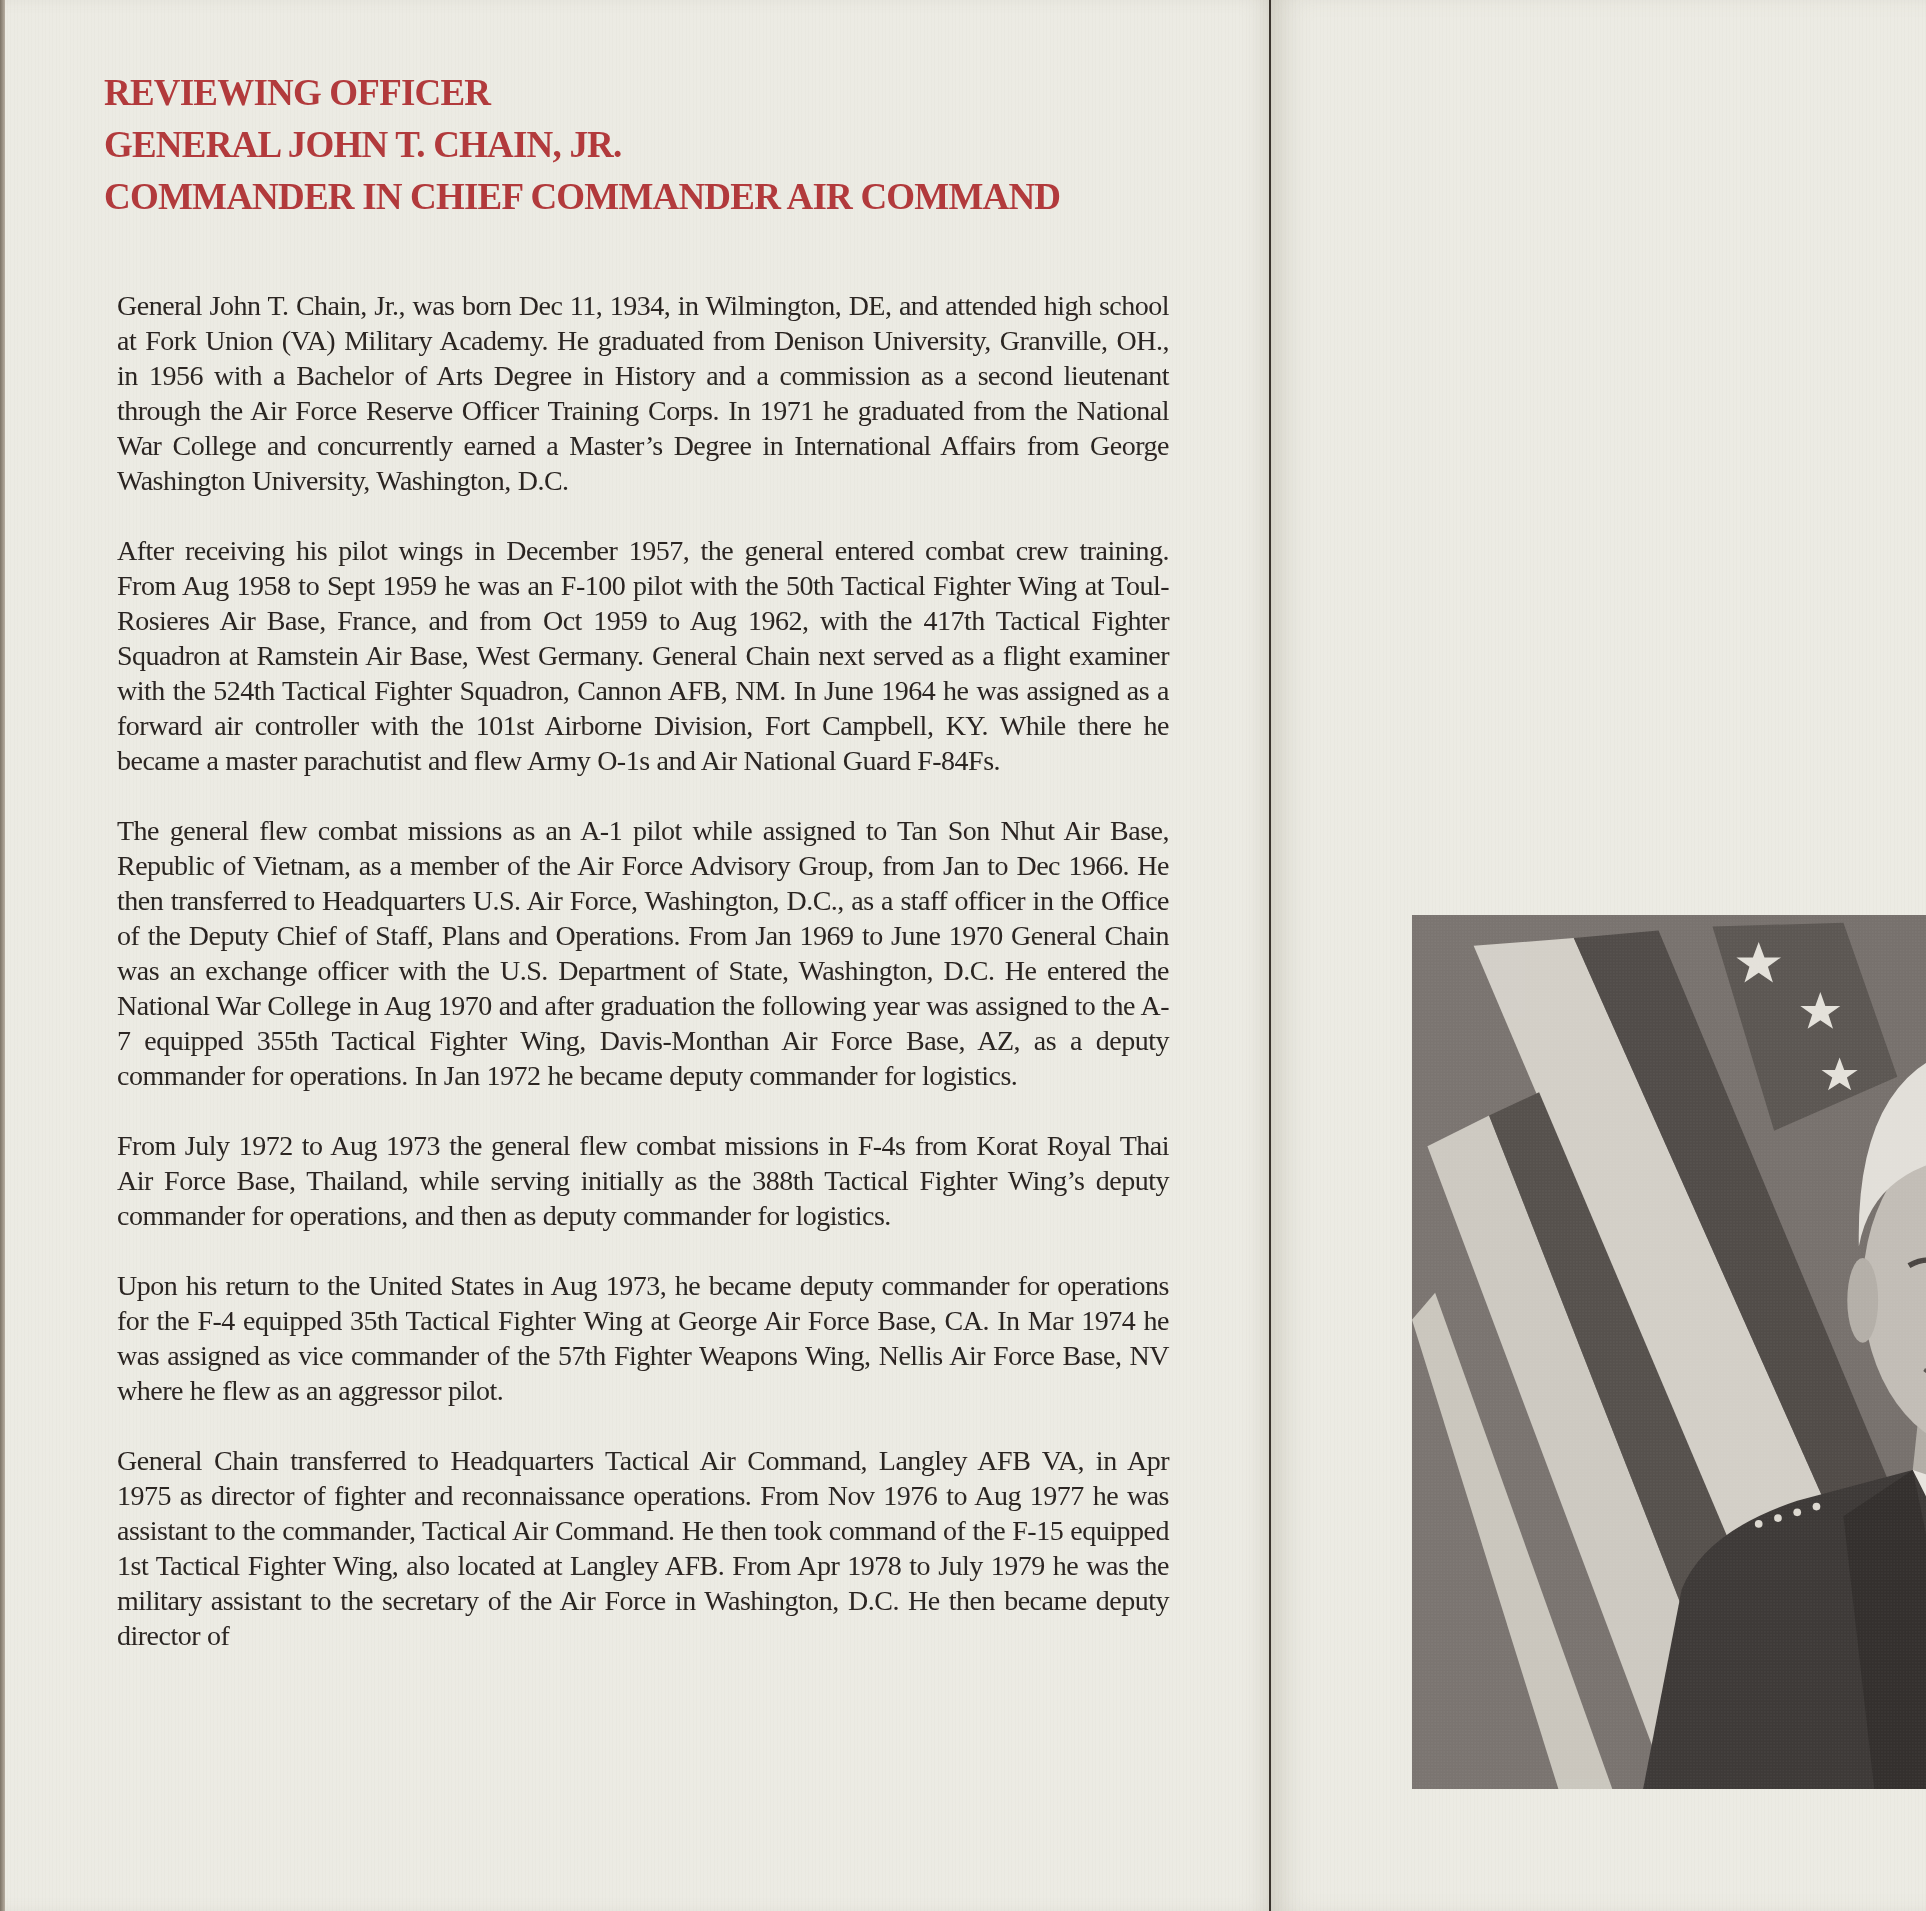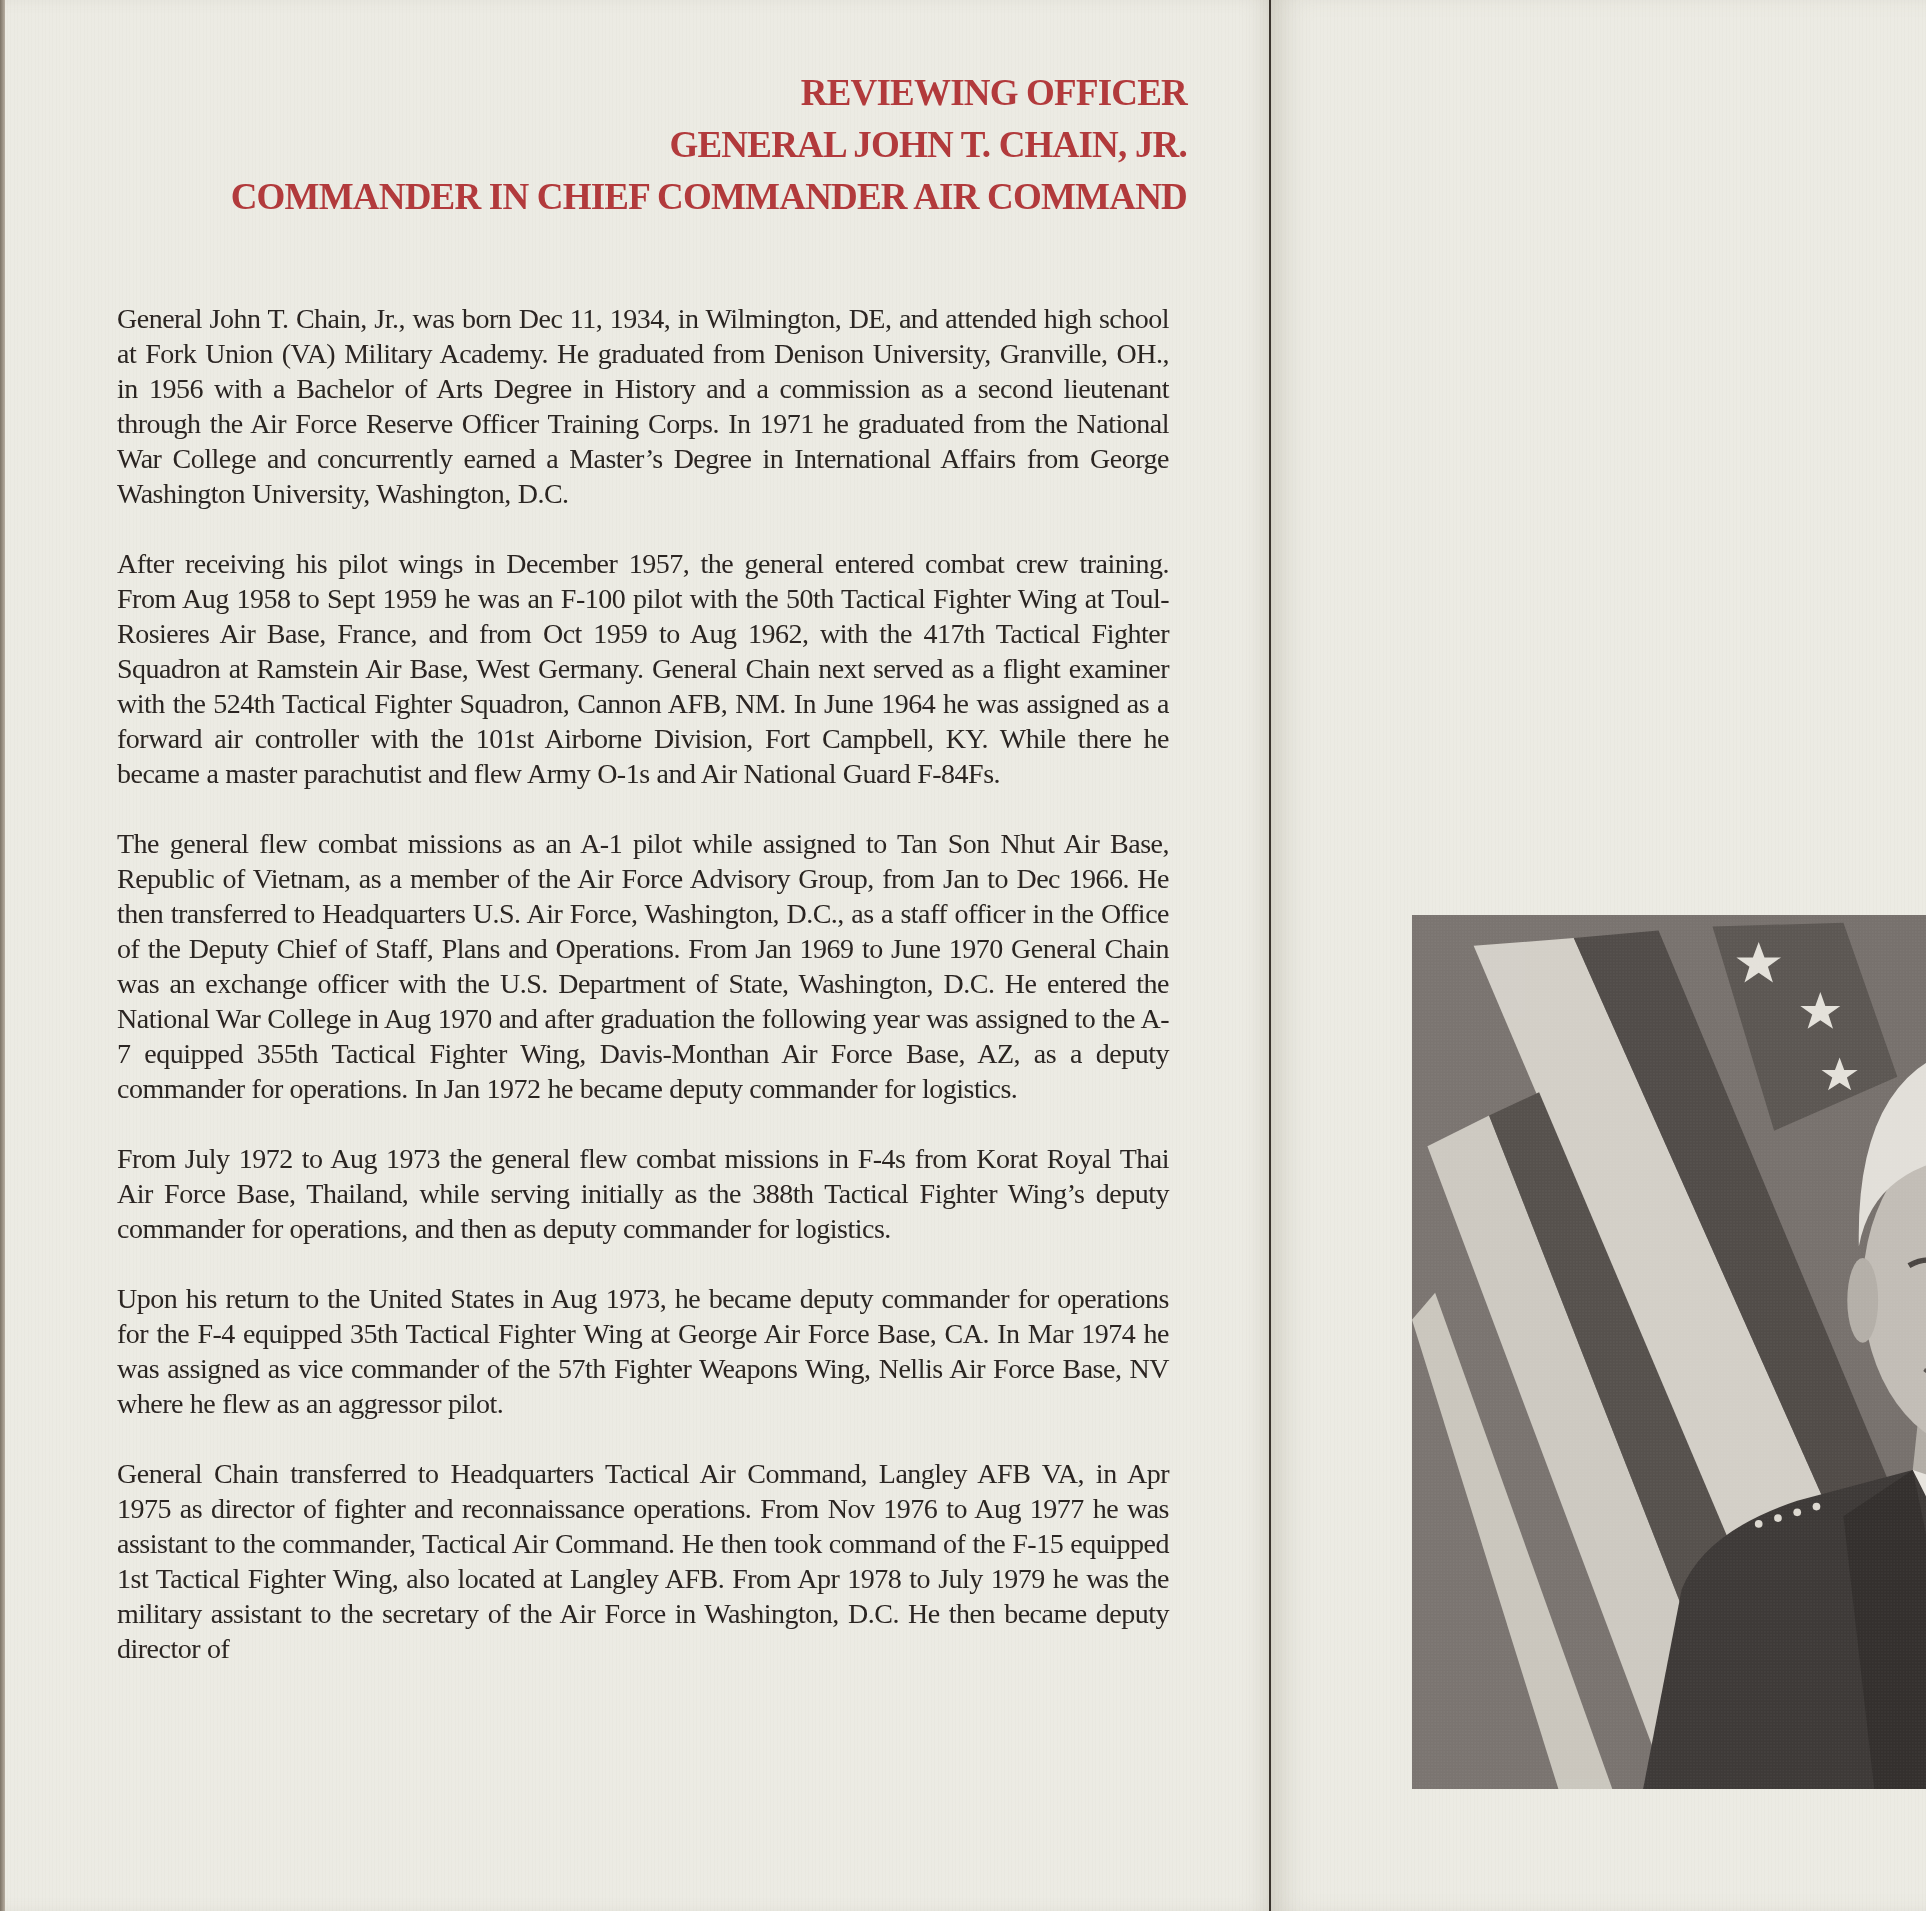--- a/index.html
+++ b/index.html
@@ -30,40 +30,40 @@
     .page-right::after {
       content: ""; position: absolute; right: 0; top: 0; bottom: 0; width: 3.9px;
       background: linear-gradient(90deg, #e8dfb8, #d7cc98);
     }
     .spine {
       position: absolute; left: 1269px; top: 0; width: 2.3px; height: 1911px;
       background: #3a342e;
     }
 
     .title-block {
-      position: absolute; left: 116px; width: 1071px; top: 67px;
-      text-align: right;
+      position: absolute; left: 104px; width: 1071px; top: 67px;
+      text-align: left;
       color: #b23a3c;
       font-weight: bold;
       font-size: 37px;
       line-height: 52px;
       letter-spacing: -0.8px;
     }
     .title-line { display: block; }
 
     .body-text {
       position: absolute;
       color: #2b2522;
       font-size: 28px;
       line-height: 35px;
       text-align: justify;
       letter-spacing: -0.5px;
       word-spacing: 0.4px;
     }
-    .body-left { left: 117px; width: 1052px; top: 301px; }
+    .body-left { left: 117px; width: 1052px; top: 288px; }
     .body-text p { margin: 0 0 35px 0; }
 
     .photo {
       position: absolute; left: 1412px; top: 915px;
       width: 1037px; height: 874px;
       background: #6f6a66;
       overflow: hidden;
     }
     .photo svg { display: block; width: 100%; height: 100%; }
   </style>

